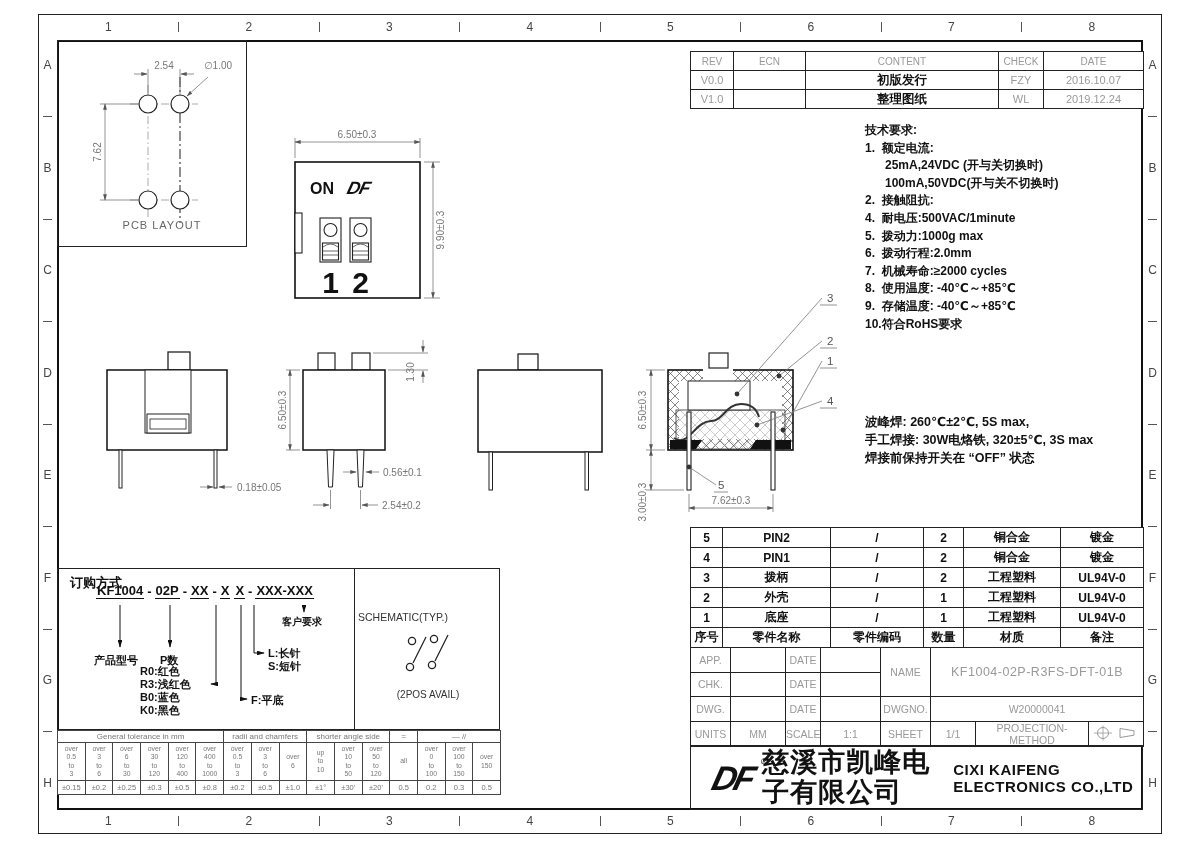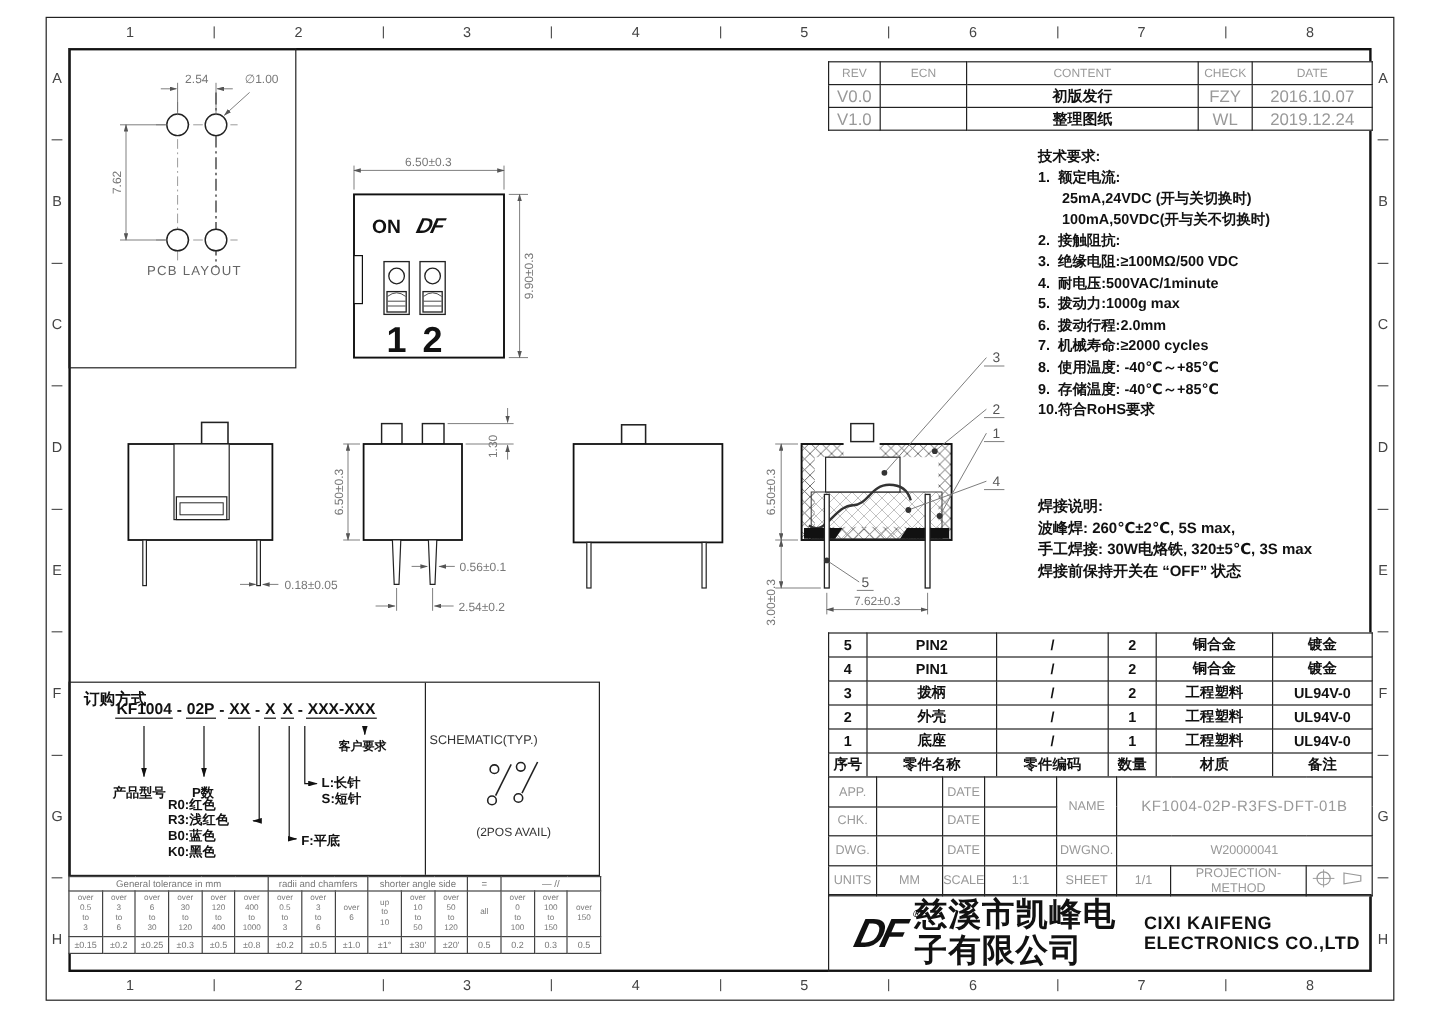--- a/index.html
+++ b/index.html
@@ -15,21 +15,21 @@
   .rc{flex:1;display:flex;align-items:center;justify-content:center;font-size:12px;color:#444;position:relative}
   .rc:not(:last-child)::after{content:"";position:absolute;right:-.5px;top:8px;bottom:8px;width:1px;background:#555}
   .vrule{top:14px;width:19px;height:820px;display:flex;flex-direction:column}
   .vrule.l{left:38px}.vrule.r{left:1143px}
   .rcv{flex:1;display:flex;align-items:center;justify-content:center;font-size:12px;color:#444;position:relative}
   .rcv:not(:last-child)::after{content:"";position:absolute;bottom:-.5px;left:5px;right:5px;height:1px;background:#555}
   
   table{border-collapse:collapse;table-layout:fixed;background:#fff}
   td{border:1px solid #222;padding:0;text-align:center;vertical-align:middle;overflow:hidden}
   .rev{left:690px;top:51px;width:453px}
-  .rev td{height:19px;font-size:14px;color:#999}
+  .rev td{height:19px;font-size:11px;color:#999}
   .rev .hd td{font-size:10px}
   .rev td.cnb{color:#111;font-weight:700;font-size:12.5px}
   .parts{left:690px;top:527px;width:453px}
   .parts td{height:20px;font-size:12px;font-weight:700;color:#111}
   .tb{left:690px;top:647px;width:453px}
   .tb td{height:24.5px;font-size:10.5px;color:#999}
   .tb .nameval{font-size:12.5px;letter-spacing:.5px}
   .tol{left:57px;top:730px;width:443px}
   .tol td{color:#777;border-color:#444}
   .tol .tg td{height:12px;font-size:8px}
@@ -174,21 +174,21 @@
       </div>
       <div class="rcv">
         <span>G</span>
       </div>
       <div class="rcv">
         <span>H</span>
       </div>
     </div>
   <div class="abs frame-inner"></div>
 
-  <div class="abs" style="left:57px;top:40px;width:190px;height:267px;border:1px solid #222">
+  <div class="abs" style="left:57px;top:40px;width:190px;height:207px;border:1px solid #222">
     <svg width="188" height="205" viewBox="0 0 188 205">
       <defs>
         <marker id="arB" viewBox="0 0 10 6" refX="9" refY="3" markerWidth="9" markerHeight="5.4" orient="auto-start-reverse">
           <path d="M0 0L10 3L0 6z" fill="#555"></path>
           </marker>
       </defs>
       <g stroke="#888" stroke-width="0.7" stroke-dasharray="8 3 1.5 3">
         <line x1="90" y1="44" x2="90" y2="176"></line>
         <line x1="72" y1="63" x2="140" y2="63"></line>
         <line x1="72" y1="159" x2="140" y2="159"></line>
@@ -374,34 +374,32 @@
   </svg>
 
   <div class="abs tech">
     <div class="bt">技术要求:</div>
     <div>
 
     <div class="tline">1.  额定电流:</div>
         <div class="tline">      25mA,24VDC (开与关切换时)</div>
         <div class="tline">      100mA,50VDC(开与关不切换时)</div>
         <div class="tline">2.  接触阻抗:</div>
-        <div class="tline">3.  绝缘电阻:≥100MΩ/500 VDC</div>
         <div class="tline">4.  耐电压:500VAC/1minute</div>
         <div class="tline">5.  拨动力:1000g max</div>
         <div class="tline">6.  拨动行程:2.0mm</div>
         <div class="tline">7.  机械寿命:≥2000 cycles</div>
         <div class="tline">8.  使用温度: -40℃～+85℃</div>
         <div class="tline">9.  存储温度: -40℃～+85℃</div>
         <div class="tline">10.符合RoHS要求</div>
       </div>
   </div>
 
   <div class="abs solder">
 
-  <div class="tline">焊接说明:</div>
       <div class="tline">波峰焊: 260℃±2℃, 5S max,</div>
       <div class="tline">手工焊接: 30W电烙铁, 320±5℃, 3S max</div>
       <div class="tline">焊接前保持开关在 “OFF” 状态</div>
     </div>
 
   <table class="abs rev">
     <colgroup>
         <col style="width:43px">
         <col style="width:72px">
         <col style="width:193px">

